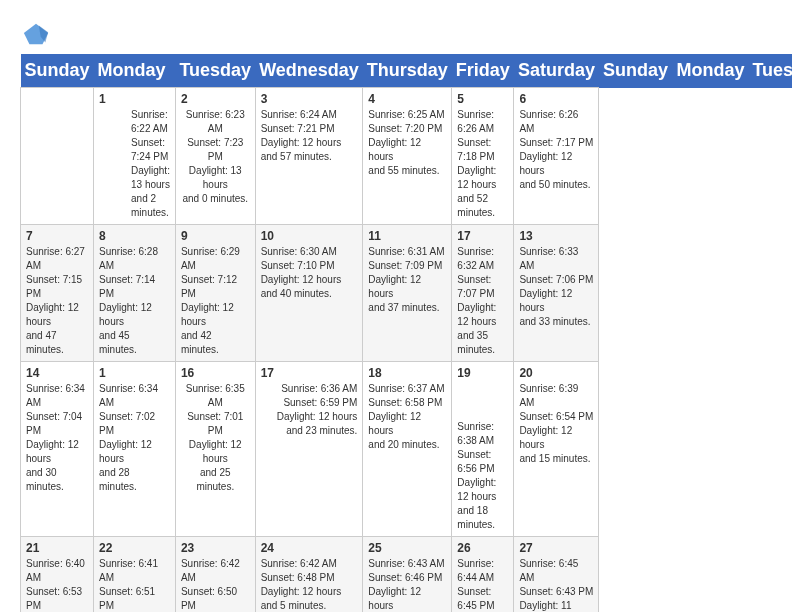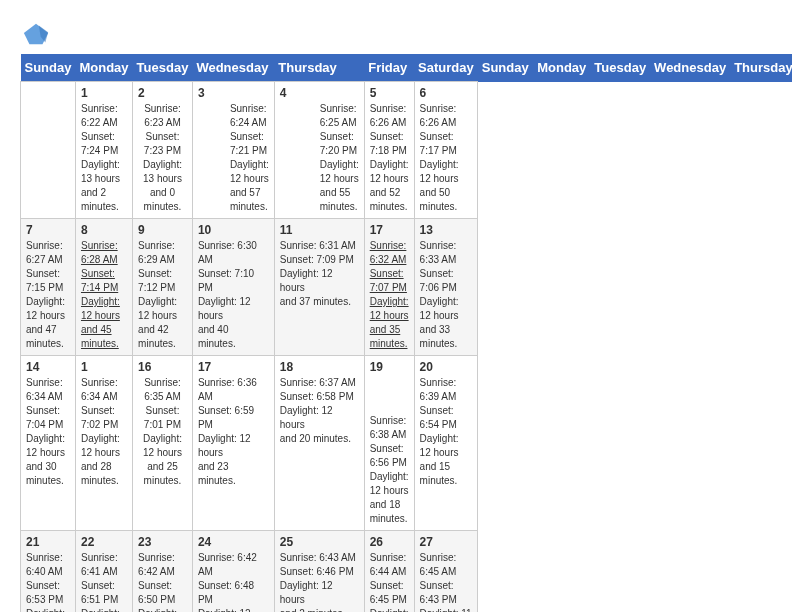--- a/index.html
+++ b/index.html
@@ -46,21 +46,21 @@
       font-size: 15px;
       color: #555;
     }
     table {
       width: 100%;
       border-collapse: collapse;
     }
     th {
       background-color: #3a6abf;
       color: #fff;
-      font-size: 13px;
+      font-size: 18px;
       padding: 6px 4px;
       text-align: left;
       font-weight: bold;
     }
     td {
       border: 1px solid #ccc;
       vertical-align: top;
       padding: 4px 5px;
       width: 14.28%;
       min-height: 80px;
@@ -129,42 +129,42 @@
         <th>Wednesday</th>
         <th>Thursday</th>
         <th>Friday</th>
       </tr>
   </thead>
   <tbody id="calendar-body">
   <tr>
         <td class="empty-cell"></td>
         <td>
           <span class="day-num">1</span>
-          <div class="day-info" style="white-space: pre-line;">Sunrise: 6:22 AM
+          <div class="day-info" style="white-space: pre-line; margin-left: 32px;">Sunrise: 6:22 AM
 Sunset: 7:24 PM
 Daylight: 13 hours
 and 2 minutes.</div>
         </td>
         <td>
           <span class="day-num">2</span>
           <div class="day-info" style="white-space: pre-line; text-align: center;">Sunrise: 6:23 AM
 Sunset: 7:23 PM
 Daylight: 13 hours
 and 0 minutes.</div>
         </td>
         <td>
           <span class="day-num">3</span>
-          <div class="day-info" style="white-space: pre-line; margin-left: 32px;">Sunrise: 6:24 AM
+          <div class="day-info" style="white-space: pre-line;">Sunrise: 6:24 AM
 Sunset: 7:21 PM
 Daylight: 12 hours
 and 57 minutes.</div>
         </td>
         <td>
           <span class="day-num">4</span>
-          <div class="day-info" style="white-space: pre-line; margin-left: 40px;">Sunrise: 6:25 AM
+          <div class="day-info" style="white-space: pre-line;">Sunrise: 6:25 AM
 Sunset: 7:20 PM
 Daylight: 12 hours
 and 55 minutes.</div>
         </td>
         <td>
           <span class="day-num">5</span>
           <div class="day-info" style="white-space: pre-line;">Sunrise: 6:26 AM
 Sunset: 7:18 PM
 Daylight: 12 hours
 and 52 minutes.</div>
@@ -180,21 +180,21 @@
       <tr>
         <td>
           <span class="day-num">7</span>
           <div class="day-info" style="white-space: pre-line;">Sunrise: 6:27 AM
 Sunset: 7:15 PM
 Daylight: 12 hours
 and 47 minutes.</div>
         </td>
         <td>
           <span class="day-num">8</span>
-          <div class="day-info" style="white-space: pre-line; text-decoration: underline;">Sunrise: 6:28 AM
+          <div class="day-info" style="white-space: pre-line;">Sunrise: 6:28 AM
 Sunset: 7:14 PM
 Daylight: 12 hours
 and 45 minutes.</div>
         </td>
         <td>
           <span class="day-num">9</span>
           <div class="day-info" style="white-space: pre-line;">Sunrise: 6:29 AM
 Sunset: 7:12 PM
 Daylight: 12 hours
 and 42 minutes.</div>
@@ -208,21 +208,21 @@
         </td>
         <td>
           <span class="day-num">11</span>
           <div class="day-info" style="white-space: pre-line;">Sunrise: 6:31 AM
 Sunset: 7:09 PM
 Daylight: 12 hours
 and 37 minutes.</div>
         </td>
         <td>
           <span class="day-num">17</span>
-          <div class="day-info" style="white-space: pre-line; text-decoration: underline;">Sunrise: 6:32 AM
+          <div class="day-info" style="white-space: pre-line;">Sunrise: 6:32 AM
 Sunset: 7:07 PM
 Daylight: 12 hours
 and 35 minutes.</div>
         </td>
         <td>
           <span class="day-num">13</span>
           <div class="day-info" style="white-space: pre-line;">Sunrise: 6:33 AM
 Sunset: 7:06 PM
 Daylight: 12 hours
 and 33 minutes.</div>
@@ -245,21 +245,21 @@
         </td>
         <td>
           <span class="day-num">16</span>
           <div class="day-info" style="white-space: pre-line; text-align: center;">Sunrise: 6:35 AM
 Sunset: 7:01 PM
 Daylight: 12 hours
 and 25 minutes.</div>
         </td>
         <td>
           <span class="day-num">17</span>
-          <div class="day-info" style="white-space: pre-line;">Sunrise: 6:36 AM
+          <div class="day-info" style="white-space: pre-line; text-align: right;">Sunrise: 6:36 AM
 Sunset: 6:59 PM
 Daylight: 12 hours
 and 23 minutes.</div>
         </td>
         <td>
           <span class="day-num">18</span>
           <div class="day-info" style="white-space: pre-line;">Sunrise: 6:37 AM
 Sunset: 6:58 PM
 Daylight: 12 hours
 and 20 minutes.</div>

